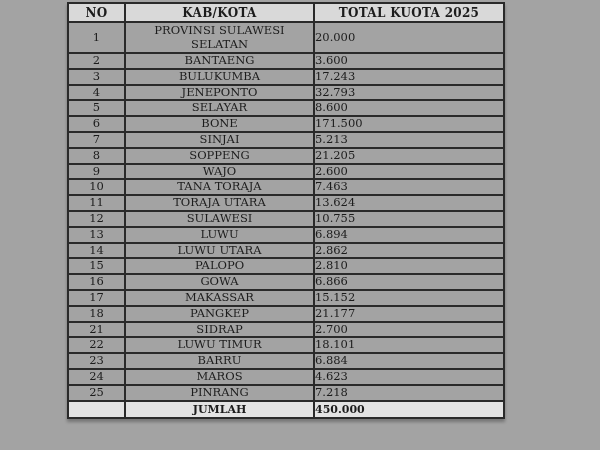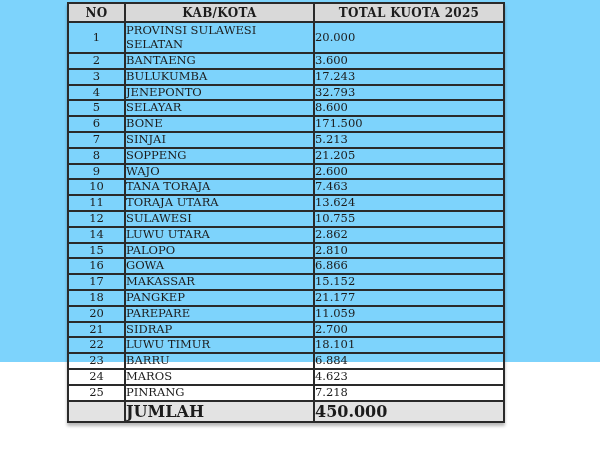--- a/index.html
+++ b/index.html
@@ -7,22 +7,22 @@
     padding: 0;
     width: 600px;
     height: 450px;
     background: #ffffff;
     overflow: hidden;
     font-family: "DejaVu Serif", "Liberation Serif", serif;
   }
   .page {
     position: relative;
     width: 600px;
-    height: 362px;
-    background: #7dd3fc;
+    height: 450px;
+    background: #a3a3a3;
   }
   .table-wrap {
     position: absolute;
     left: 67px;
     top: 2px;
     width: 438px;
   }
   table.quota {
     border-collapse: collapse;
     table-layout: fixed;
@@ -55,35 +55,35 @@
   }
   table.quota tbody td {
     font-size: 11.5px;
     line-height: 1.2;
     vertical-align: middle;
   }
   td.c-no {
     text-align: center;
   }
   td.c-name {
-    text-align: left;
+    text-align: center;
     padding-left: 6px;
     white-space: pre-line;
   }
   td.c-val {
     text-align: left;
     padding-right: 8px;
   }
   table.quota tfoot tr {
     height: 17px;
   }
   table.quota tfoot td {
     background: #e3e3e3;
     font-weight: bold;
-    font-size: 16px;
+    font-size: 11px;
     vertical-align: middle;
   }
 </style>
 </head>
 <body>
 
 <div class="page">
   <div class="table-wrap">
     <table class="quota">
       <colgroup>
@@ -165,20 +165,25 @@
     <td class="c-name">TORAJA UTARA</td>
     <td class="c-val">13.624</td>
   </tr>
 
   <tr>
     <td class="c-no">12</td>
     <td class="c-name">SULAWESI</td>
     <td class="c-val">10.755</td>
   </tr>
 
+  <tr>
+    <td class="c-no">13</td>
+    <td class="c-name">LUWU</td>
+    <td class="c-val">6.894</td>
+  </tr>
 
   <tr>
     <td class="c-no">14</td>
     <td class="c-name">LUWU UTARA</td>
     <td class="c-val">2.862</td>
   </tr>
 
   <tr>
     <td class="c-no">15</td>
     <td class="c-name">PALOPO</td>
@@ -197,25 +202,20 @@
     <td class="c-val">15.152</td>
   </tr>
 
   <tr>
     <td class="c-no">18</td>
     <td class="c-name">PANGKEP</td>
     <td class="c-val">21.177</td>
   </tr>
 
 
-  <tr>
-    <td class="c-no">20</td>
-    <td class="c-name">PAREPARE</td>
-    <td class="c-val">11.059</td>
-  </tr>
 
   <tr>
     <td class="c-no">21</td>
     <td class="c-name">SIDRAP</td>
     <td class="c-val">2.700</td>
   </tr>
 
   <tr>
     <td class="c-no">22</td>
     <td class="c-name">LUWU TIMUR</td>

